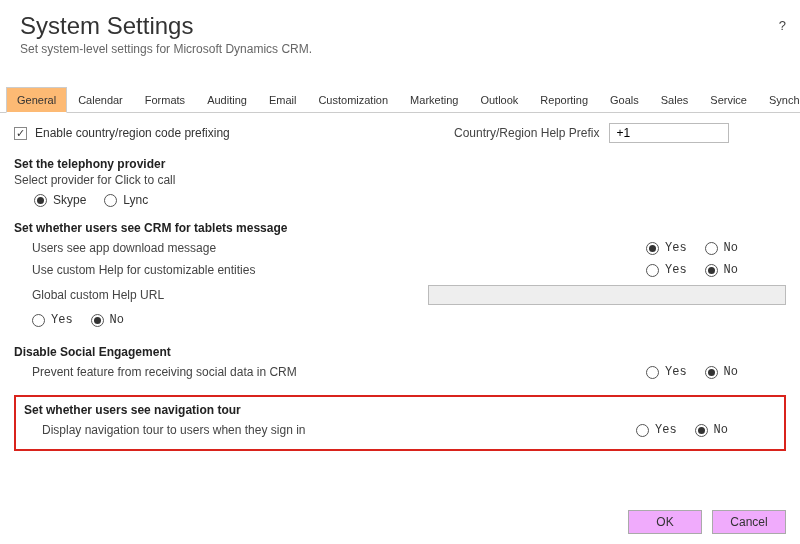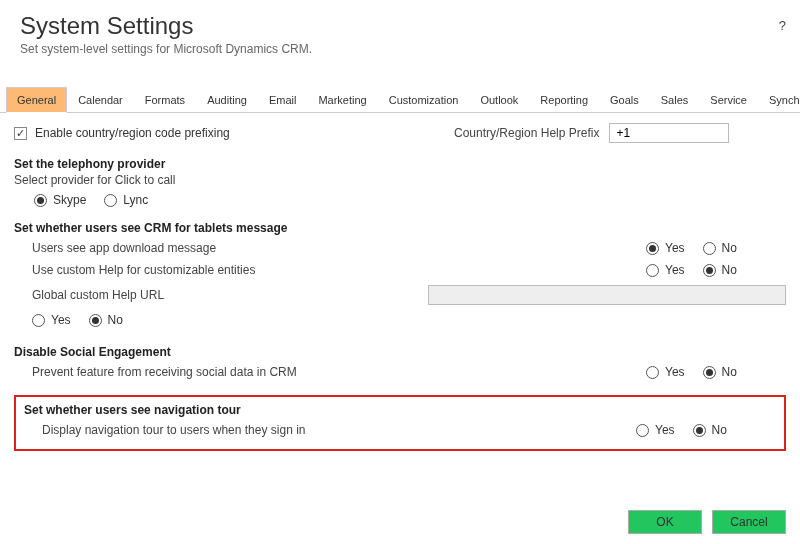--- a/index.html
+++ b/index.html
@@ -132,20 +132,21 @@
   .row-label {
     font-size: 12px;
     color: #444;
     flex: 0 0 380px;
   }
   .radio-group {
     display: flex;
     align-items: center;
     gap: 18px;
     flex: 0 0 140px;
+    font-family: Liberation Mono, monospace;
   }
   .input-text {
     border: 1px solid #bbb;
     height: 20px;
     padding: 2px 6px;
     font-size: 12px;
     width: 120px;
   }
   .input-text.wide {
     width: 358px;
@@ -171,21 +172,21 @@
     position: absolute;
     bottom: 10px;
     right: 14px;
     display: flex;
     gap: 10px;
   }
   .btn {
     min-width: 74px;
     height: 24px;
     border: 1px solid #aaa;
-    background: #22c55e;
+    background: #f0abfc;
     font-size: 12px;
     color: #333;
     cursor: pointer;
     padding: 0 14px;
   }
   .top-row {
     display: flex;
     align-items: center;
   }
   .top-left {
@@ -202,22 +203,22 @@
   <div class="subtitle">Set system-level settings for Microsoft Dynamics CRM.</div>
   <div class="help-icon">?</div>
 </div>
 
 <div class="tabs" id="tab-strip">
     <div class="tab active">General</div>
     <div class="tab">Calendar</div>
     <div class="tab">Formats</div>
     <div class="tab">Auditing</div>
     <div class="tab">Email</div>
+    <div class="tab">Customization</div>
     <div class="tab">Marketing</div>
-    <div class="tab">Customization</div>
     <div class="tab">Outlook</div>
     <div class="tab">Reporting</div>
     <div class="tab">Goals</div>
     <div class="tab">Sales</div>
     <div class="tab">Service</div>
     <div class="tab">Synchronization</div>
   </div>
 
 <div class="content">
 

